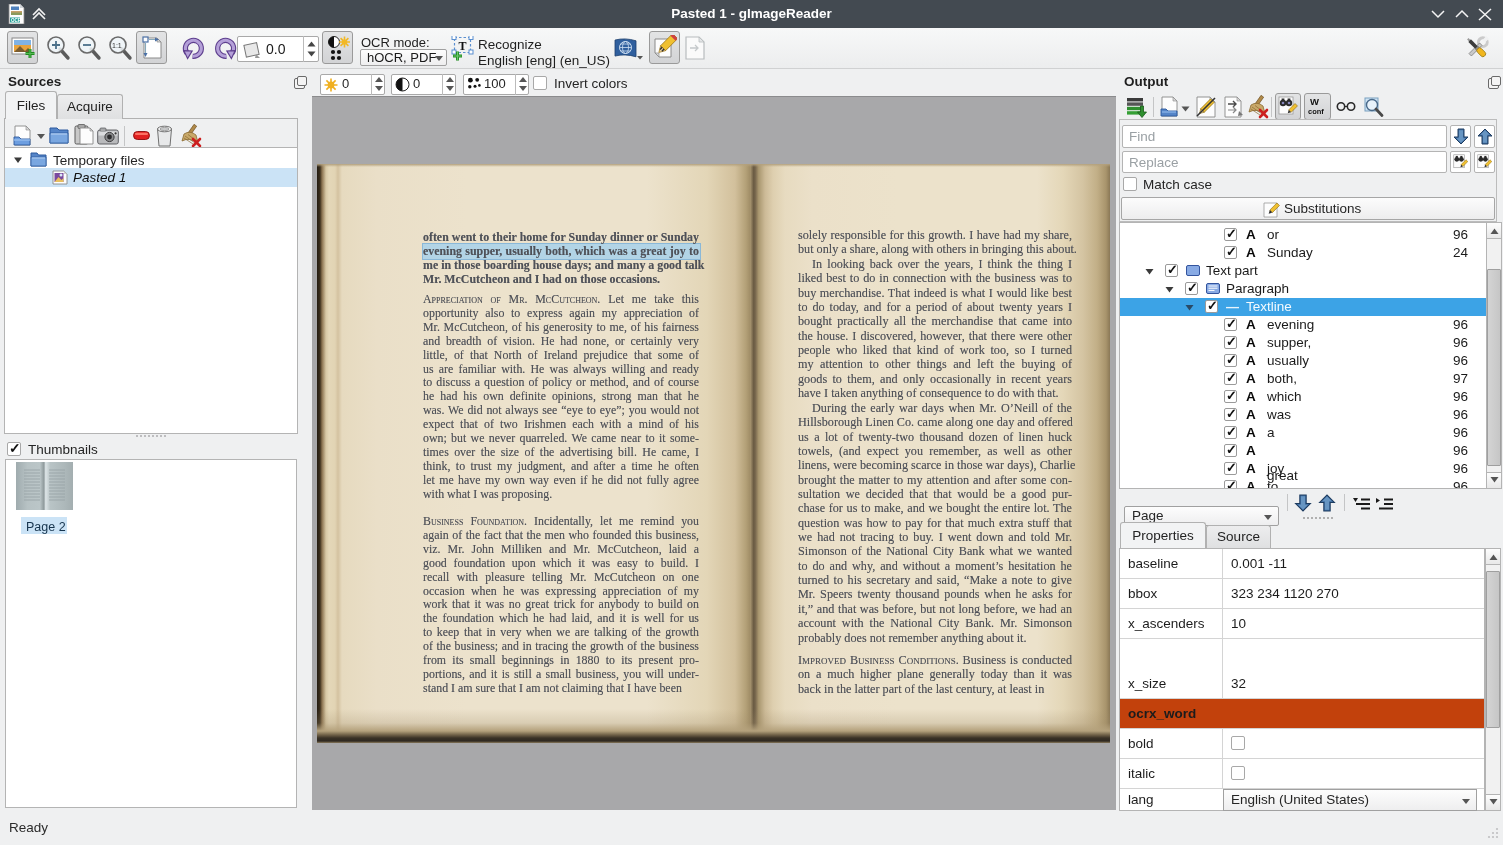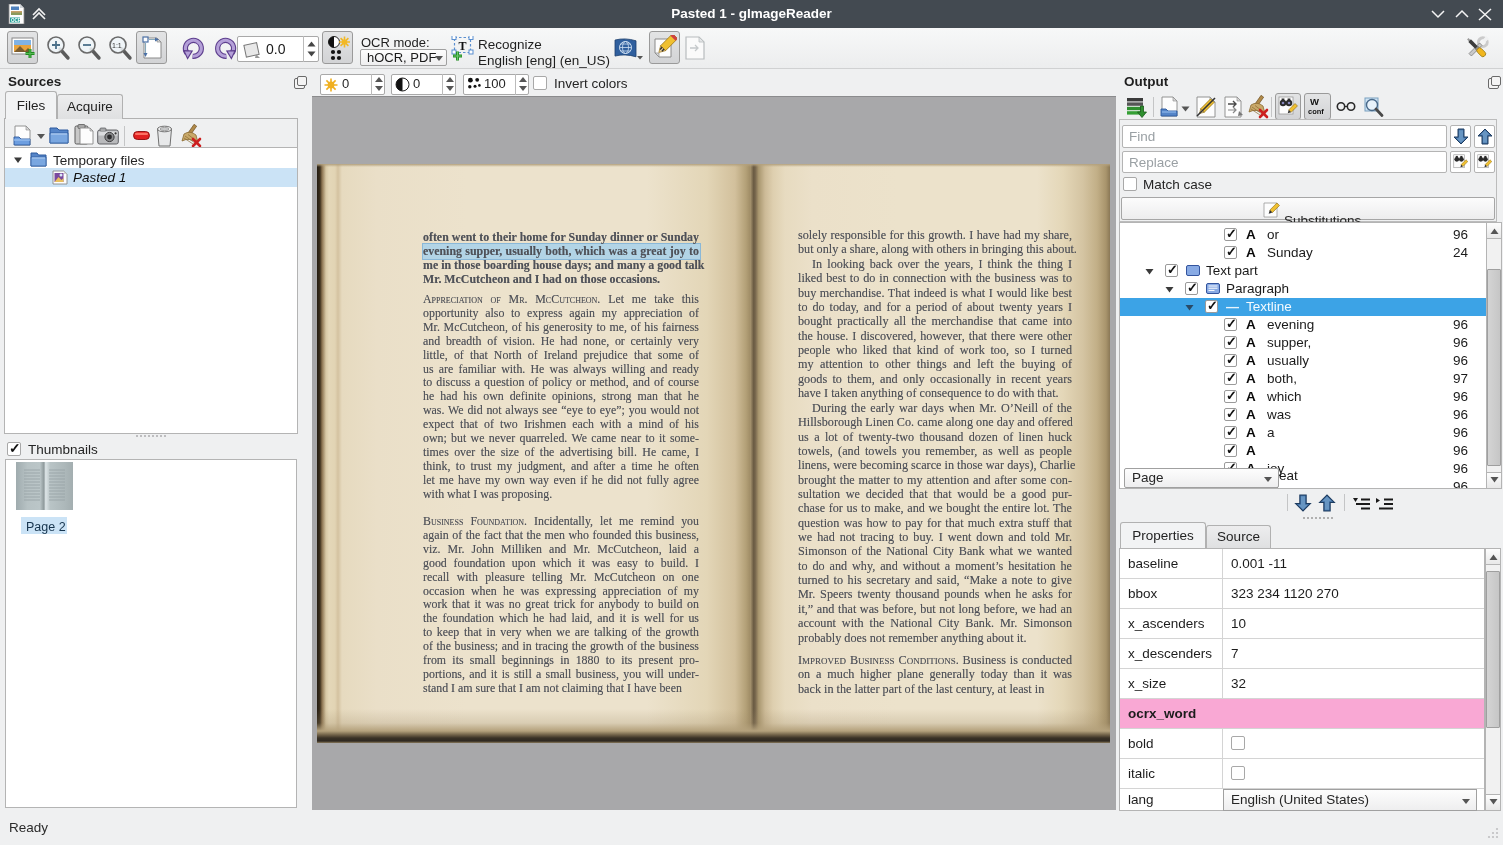--- a/index.html
+++ b/index.html
@@ -439,21 +439,21 @@
       <div class="jl">the house. I discovered, however, that there were other</div>
       <div class="jl">people who liked that kind of work too, so I turned</div>
       <div class="jl">my attention to other things and left the buying of</div>
       <div class="jl">goods to them, and only occasionally in recent years</div>
       <div class="ll">have I taken anything of consequence to do with that.</div>
     </div>
     <div class="bt rt" style="left:481px;top:237px;width:274px;">
       <div class="jl" style="text-indent:14px;">During the early war days when Mr. O’Neill of the</div>
       <div class="jl">Hillsborough Linen Co. came along one day and offered</div>
       <div class="jl">us a lot of twenty-two thousand dozen of linen huck</div>
-      <div class="jl">towels, (and towels you remember, as well as people</div>
+      <div class="jl">towels, (and expect you remember, as well as other</div>
       <div class="jl">linens, were becoming scarce in those war days), Charlie</div>
       <div class="jl">brought the matter to my attention and after some con-</div>
       <div class="jl">sultation we decided that that would be a good pur-</div>
       <div class="jl">chase for us to make, and we bought the entire lot. The</div>
       <div class="jl">question was how to pay for that much extra stuff that</div>
       <div class="jl">we had not tracing to buy. I went down and told Mr.</div>
       <div class="jl">Simonson of the National City Bank what we wanted</div>
       <div class="jl">to do and why, and without a moment’s hesitation he</div>
       <div class="jl">turned to his secretary and said, “Make a note to give</div>
       <div class="jl">Mr. Speers twenty thousand pounds when he asks for</div>
@@ -600,21 +600,21 @@
   <div class="cb" style="left:6px;top:107px;"></div>
   <span class="abs" style="left:26px;top:107px;font-size:13.5px;">Match case</span>
   <div class="abs" style="left:4px;top:127px;width:374px;height:23px;border:1px solid #a6a6a6;border-radius:2px;background:linear-gradient(#fcfcfc,#ededee);">
     <svg class="abs" style="left:140px;top:2px" width="19" height="19" viewBox="0 0 19 19">
       <path d="M2 3 h13 v14 h-13 z" fill="#fdfdfd" stroke="#999" stroke-width="0.8"></path>
       <g transform="rotate(45 11 9)">
           <rect x="9.5" y="2" width="3.6" height="10" fill="#f0c030" stroke="#9a7a20" stroke-width="0.7"></rect>
       <path d="M9.5 12 l1.8 3.4 l1.8 -3.4 z" fill="#303030"></path>
         </g>
     </svg>
-    <span class="abs" style="left:162px;top:3px;font-size:13.5px;margin-top:12px;">Substitutions</span>
+    <span class="abs" style="left:162px;top:3px;font-size:13.5px;">Substitutions</span>
   </div>
 
   <div id="wlist" class="abs white" style="left:2px;top:152px;width:383px;height:267px;overflow:hidden;">
     <div class="row" style="top:3px;">
         <div class="rcb" style="left:104px;"></div>
         <span class="ra" style="left:126px;">A</span>
         <span class="rtx" style="left:147px;">or</span>
         <span class="rcf">96</span>
       </div>
     <div class="row" style="top:21px;">
@@ -719,21 +719,21 @@
     <svg class="abs" style="left:3px;top:5px" width="9" height="7" viewBox="0 0 9 7">
         <path d="M4.5 0.5 L8.5 6 H0.5 z" fill="#555"></path>
       </svg>
     <div class="abs" style="left:0;top:46px;width:14px;height:197px;background:linear-gradient(90deg,#d4d4d4,#c6c6c6);border:1px solid #9f9f9f;border-radius:1px;"></div>
     <div class="abs" style="left:0;bottom:0;width:14px;height:16px;background:linear-gradient(#fdfdfd,#e8e8e8);border-top:1px solid #b4b4b4;"></div>
     <svg class="abs" style="left:3px;bottom:5px" width="9" height="7" viewBox="0 0 9 7">
         <path d="M4.5 6.5 L0.5 1 H8.5 z" fill="#555"></path>
       </svg>
   </div>
 
-  <div class="abs" style="left:7px;top:398px;width:155px;height:20px;border:1px solid #a0a0a0;border-radius:2px;background:linear-gradient(#fdfdfd,#eeeeef);">
+  <div class="abs" style="left:7px;top:436px;width:155px;height:20px;border:1px solid #a0a0a0;border-radius:2px;background:linear-gradient(#fdfdfd,#eeeeef);">
     <span class="abs" style="left:7px;top:1px;font-size:13.5px;">Page</span>
     <svg class="abs" style="left:138px;top:7px" width="10" height="7" viewBox="0 0 10 7">
         <path d="M1 1 L5 6 L9 1 z" fill="#555"></path>
       </svg>
   </div>
   <div class="abs" style="left:170px;top:424px;width:1px;height:17px;background:#c4c5c6;"></div>
   <svg class="abs" style="left:177px;top:424px" width="18" height="18" viewBox="0 0 16 17">
     <path d="M5 1 h6 v8 h4 l-7 7 l-7 -7 h4 z" fill="#3e6ca0" stroke="#1e3c60" stroke-width="1"></path>
     <path d="M6 2.2 h4 v8 h2.6 l-4.6 4.6 l-4.6 -4.6 h2.6 z" fill="#6e9cc8" opacity="0.85"></path>
   </svg>
@@ -768,29 +768,25 @@
         <span class="tval">0.001 -11</span>
       </div>
     <div class="tblrow" style="top:30px;">
         <span class="tlab">bbox</span>
         <span class="tval">323 234 1120 270</span>
       </div>
     <div class="tblrow" style="top:60px;">
         <span class="tlab">x_ascenders</span>
         <span class="tval">10</span>
       </div>
-    <div class="tblrow" style="top:90px;">
-        <span class="tlab">x_descenders</span>
-        <span class="tval">7</span>
-      </div>
     <div class="tblrow" style="top:120px;">
         <span class="tlab">x_size</span>
         <span class="tval">32</span>
       </div>
-    <div class="tblrow" style="top:150px;background:#f9a8d4;">
+    <div class="tblrow" style="top:150px;background:#c2410c;">
         <span class="tlab" style="font-weight:bold;">ocrx_word</span>
       </div>
     <div class="tblrow" style="top:180px;">
         <span class="tlab">bold</span>
         <div class="cb" style="left:111px;top:7px;"></div>
       </div>
     <div class="tblrow" style="top:210px;">
         <span class="tlab">italic</span>
         <div class="cb" style="left:111px;top:7px;"></div>
       </div>

